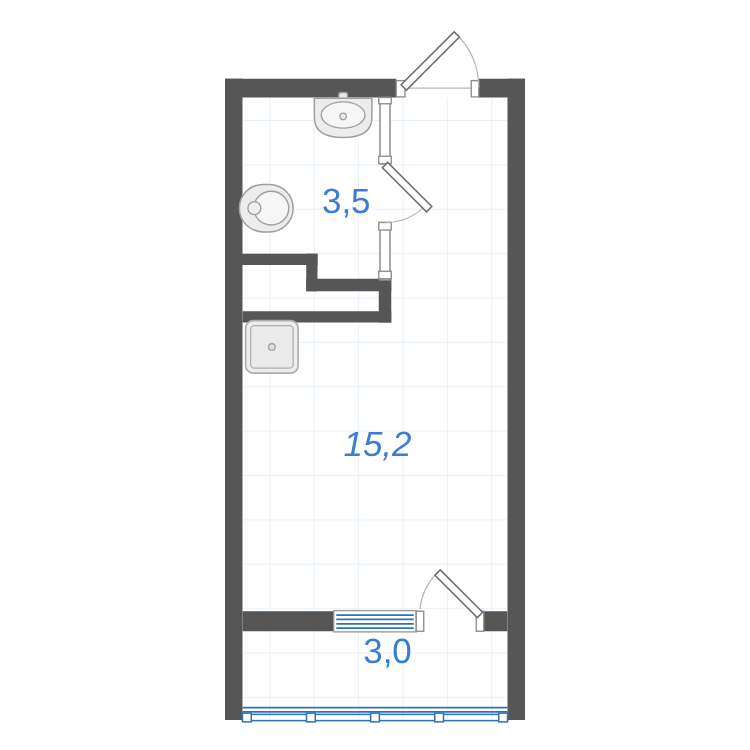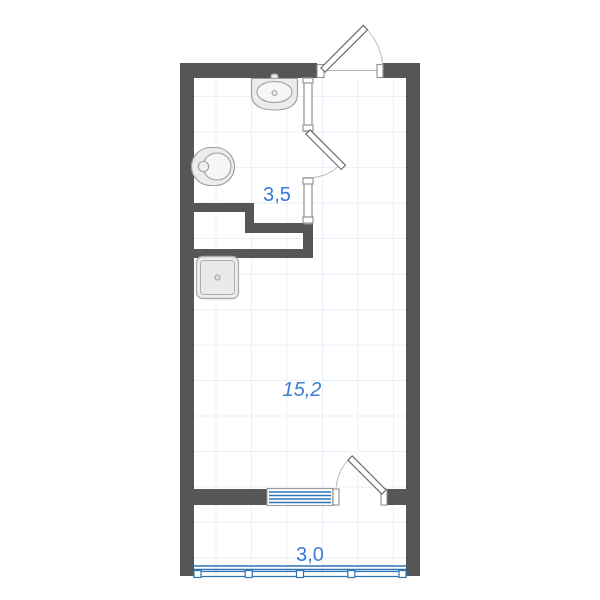--- a/index.html
+++ b/index.html
@@ -15,21 +15,21 @@
   .wall{fill:var(--wall);}
   .partition{fill:#ffffff;stroke:var(--outline);stroke-width:1.2;}
   .cap{fill:#ffffff;stroke:var(--outline);stroke-width:1.1;}
   .leaf{fill:#ffffff;stroke:#6e6e6e;stroke-width:1.2;}
   .arc{fill:none;stroke:var(--arc);stroke-width:1;}
   .fix{fill:var(--fixture_fill);stroke:var(--fixture_stroke);stroke-width:1.2;}
   .fix-inner{fill:#f6f6f6;stroke:var(--fixture_stroke);stroke-width:1.1;}
   .blue-line{stroke:var(--window);stroke-width:1.4;fill:none;}
   .post{fill:#ffffff;stroke:var(--window);stroke-width:1.2;}
   .room-label{position:absolute;transform:translate(-50%,-50%);
-              font-size:20px;color:var(--accent);white-space:nowrap;margin-top:33px;}
+              font-size:28px;color:var(--accent);white-space:nowrap;}
 </style>
 </head>
 <body>
 
 <div class="stage">
 
   <div class="grid"></div>
 
   <svg width="600" height="600" viewBox="0 0 600 600">
 

